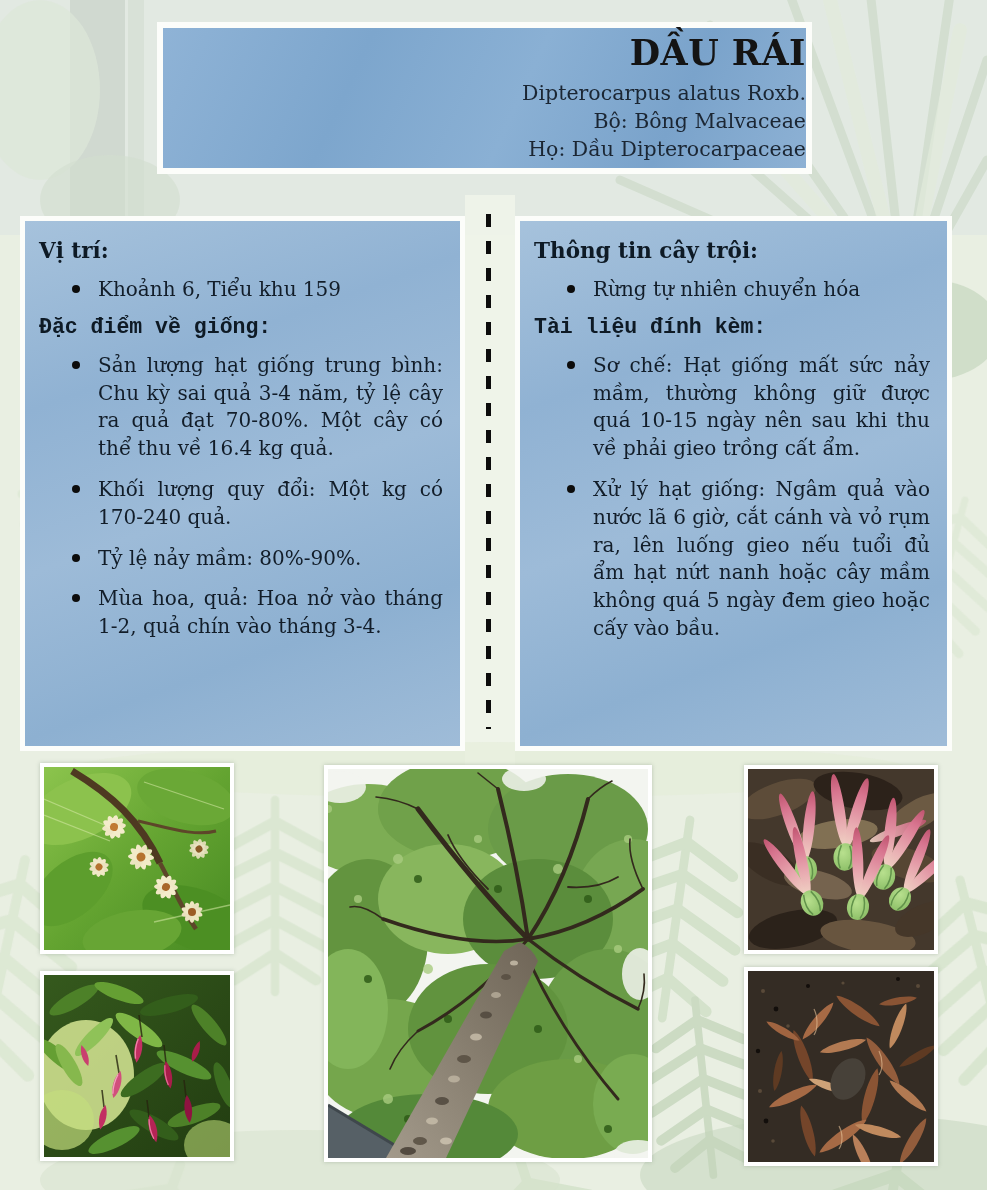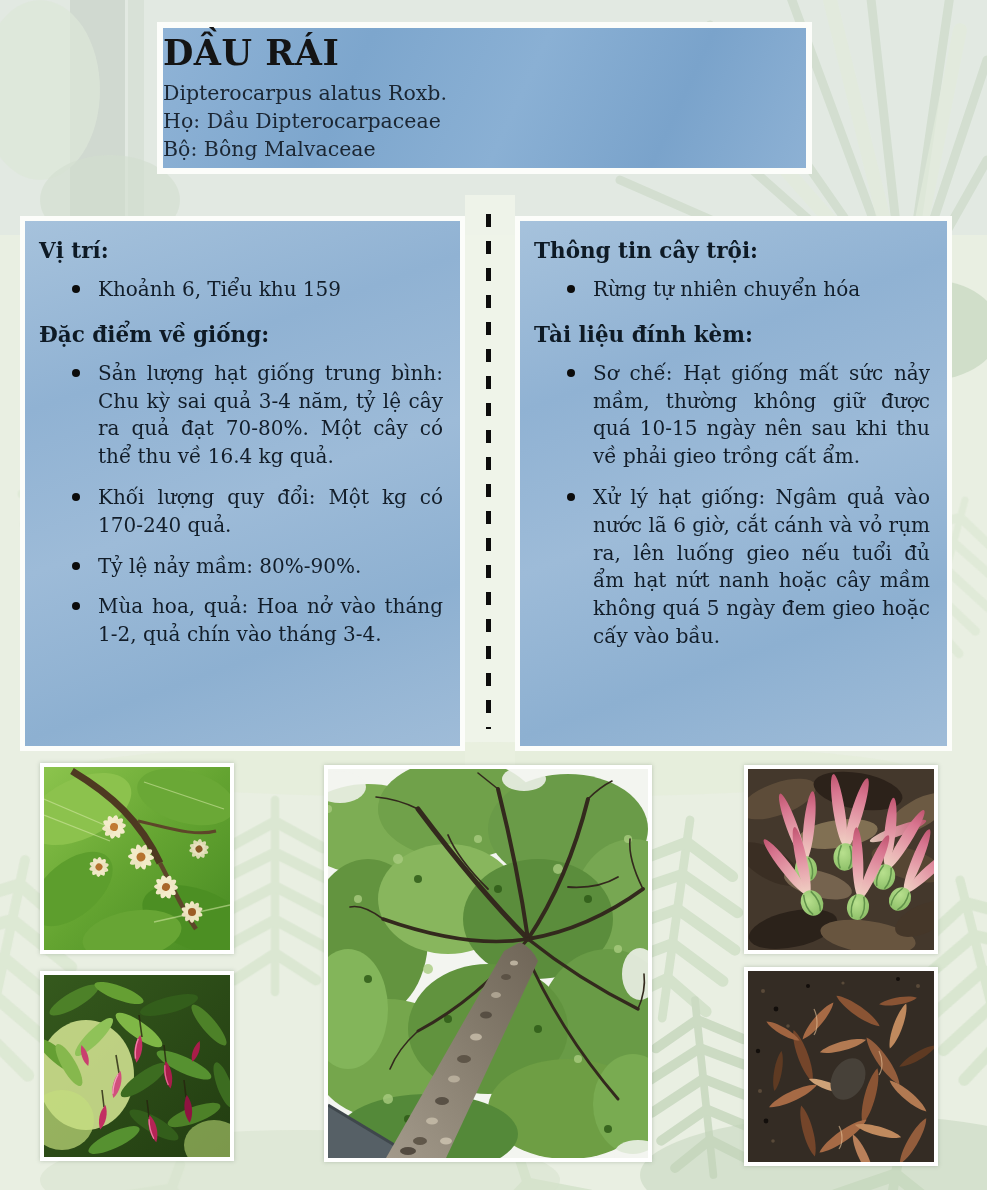--- a/index.html
+++ b/index.html
@@ -9,41 +9,41 @@
     background:#e9efe2;
   }
   .page{position:relative;width:987px;height:1190px;overflow:hidden;background:#e9efe2;}
   svg.bg{position:absolute;left:0;top:0;z-index:1;}
 
   
   .header-box{
     position:absolute;left:157px;top:22px;width:655px;height:152px;
     box-sizing:border-box;border:6px solid #fcfdfa;z-index:3;
     background:linear-gradient(115deg,#8fb3d6 0%,#7da6cd 30%,#8ab0d4 55%,#7aa3cb 78%,#8db1d4 100%);
-    display:flex;flex-direction:column;align-items:flex-start;justify-content:center;
+    display:flex;flex-direction:column;align-items:flex-end;justify-content:center;
     text-align:center;
   }
   .header-box h1{
     margin:0 0 7px 0;font-size:35px;font-weight:bold;color:#141414;letter-spacing:.5px;
   }
   .header-box .sub{
     font-size:20.5px;line-height:1.35;color:#1b2633;font-weight:500;
   }
 
   
   .panel{
     position:absolute;top:216px;height:535px;box-sizing:border-box;z-index:3;
     border:5px solid #fcfdfa;overflow:hidden;
     background:linear-gradient(160deg,#a6c2dc 0%,#90b2d3 28%,#9dbbd8 52%,#8db0d1 76%,#9fbcd8 100%);
     color:#14202b;padding:17px 12px 0 12px;
   }
   .panel.left{left:20px;width:445px;}
   .panel.right{left:515px;width:437px;}
   .panel h2{font-size:21.5px;margin:0 0 2px 2px;color:#0e1a25;font-weight:bold;}
-  .panel h2.later{margin-top:18px;}
+  .panel h2.later{margin-top:11px;font-family:Liberation Mono, monospace;}
   .bullet{
     position:relative;padding-left:61px;padding-right:5px;margin:13px 0 4px 0;
     font-size:20px;line-height:1.39;text-align:justify;color:#121d29;
   }
   .bullet::before{
     content:"";position:absolute;left:35px;top:9px;width:8px;height:8px;border-radius:50%;background:#0c0c0c;
   }
   .bullet.big::before{width:10px;height:10px;left:33px;}
   .bullet.gap{margin-top:19px;}
 
@@ -116,22 +116,22 @@
       <use href="#frond" stroke="#dbe7d2" transform="translate(965,500) rotate(15)"></use>
     </g>
     <ellipse cx="860" cy="1175" rx="220" ry="60" fill="#c2d4ba" opacity="0.5"></ellipse>
     <ellipse cx="300" cy="1180" rx="260" ry="50" fill="#d5e2cb" opacity="0.5"></ellipse>
     <ellipse cx="490" cy="770" rx="420" ry="28" fill="#e4ecd9" opacity="0.6"></ellipse>
   </svg>
 
   <header class="header-box">
     <h1>DẦU RÁI</h1>
     <div class="sub">Dipterocarpus alatus Roxb.</div>
+    <div class="sub">Bộ: Bông Malvaceae</div>
     <div class="sub">Họ: Dầu Dipterocarpaceae</div>
-    <div class="sub">Bộ: Bông Malvaceae</div>
   </header>
 
   <section class="panel left">
     <h2>Vị trí:</h2>
     <div class="bullet">Khoảnh 6, Tiểu khu 159</div>
     <h2 class="later">Đặc điểm về giống:</h2>
     <div class="bullet">Sản lượng hạt giống trung bình: Chu kỳ sai quả 3-4 năm, tỷ lệ cây ra quả đạt 70-80%. Một cây có thể thu về 16.4 kg quả.</div>
     <div class="bullet">Khối lượng quy đổi: Một kg có 170-240 quả.</div>
     <div class="bullet">Tỷ lệ nảy mầm: 80%-90%.</div>
     <div class="bullet">Mùa hoa, quả: Hoa nở vào tháng 1-2, quả chín vào tháng 3-4.</div>

